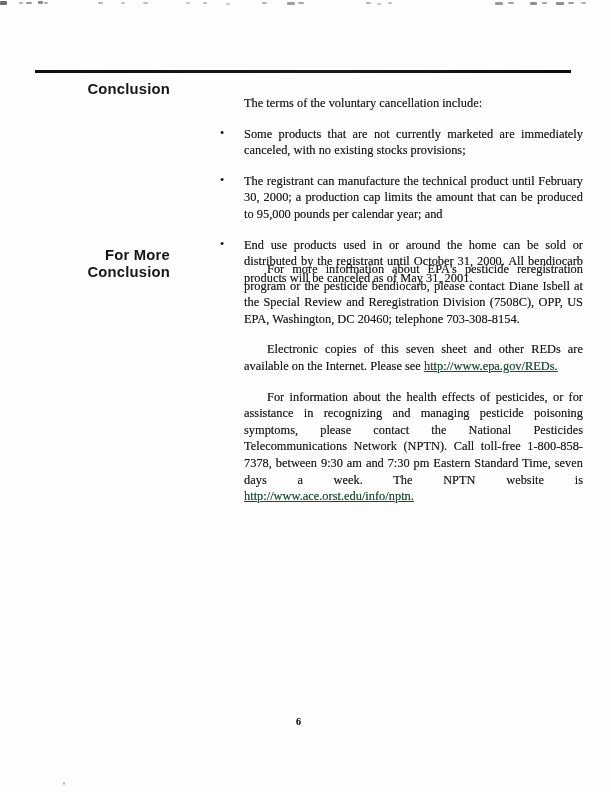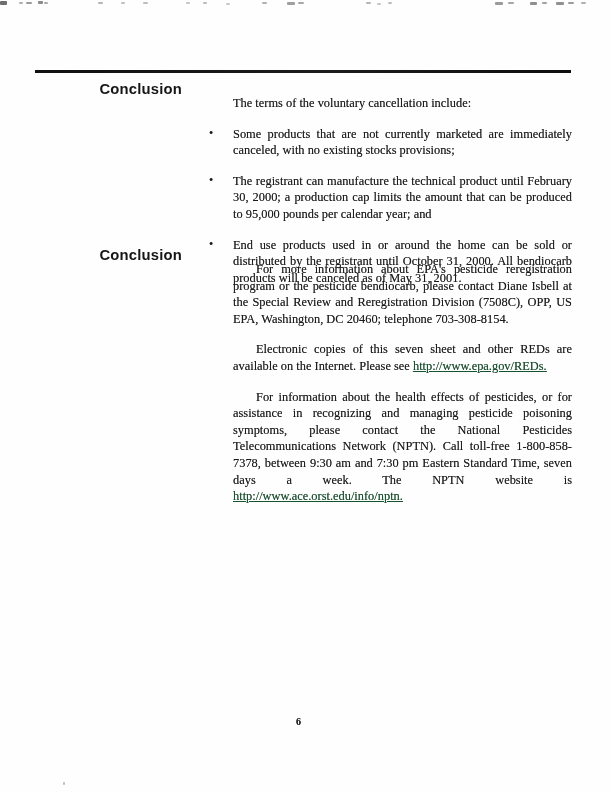--- a/index.html
+++ b/index.html
@@ -24,23 +24,24 @@
   .header-rule {
     position: absolute;
     left: 35px;
     top: 70px;
     width: 536px;
     height: 3px;
     background: linear-gradient(90deg, #101010 0%, #1c1c1c 55%, #0e0e0e 100%);
   }
   .section {
     position: absolute;
-    left: 16px;
+    left: 4px;
     display: flex;
     align-items: flex-start;
+    gap: 23px;
   }
   .section-conclusion { top: 81px; }
   .section-formore   { top: 247px; }
   .heading-col {
     width: 166px;
     text-align: right;
     flex: 0 0 166px;
   }
   .heading-col h2 {
     margin: 0;
@@ -142,20 +143,21 @@
         <p class="bullet-item">
           <span class="bullet-marker">•</span>
           <span>End use products used in or around the home can be sold or distributed by the registrant until October 31, 2000.  All bendiocarb products will be canceled as of May 31, 2001.</span>
         </p>
       </div>
     </div>
   </div>
 
   <div class="section section-formore">
     <div class="heading-col">
+      <h2>For More</h2>
       <h2>Conclusion</h2>
     </div>
     <div class="body-col">
       <p class="indent">For more information about EPA's pesticide reregistration program or the pesticide bendiocarb, please contact Diane Isbell at the Special Review and Reregistration Division (7508C), OPP, US EPA, Washington, DC 20460; telephone 703-308-8154.</p>
       <p class="indent para"><span>Electronic copies of this seven sheet and other REDs are available on the Internet.  Please see </span><a class="doc-link">http://www.epa.gov/REDs.</a></p>
       <p class="indent para"><span>For information about the health effects of pesticides, or for assistance in recognizing and managing pesticide poisoning symptoms, please contact the National Pesticides Telecommunications Network (NPTN).  Call toll-free 1-800-858-7378, between 9:30 am and 7:30 pm Eastern Standard Time, seven days a week.  The NPTN website is </span><a class="doc-link">http://www.ace.orst.edu/info/nptn.</a></p>
     </div>
   </div>
 
   <div class="page-number">6</div>

